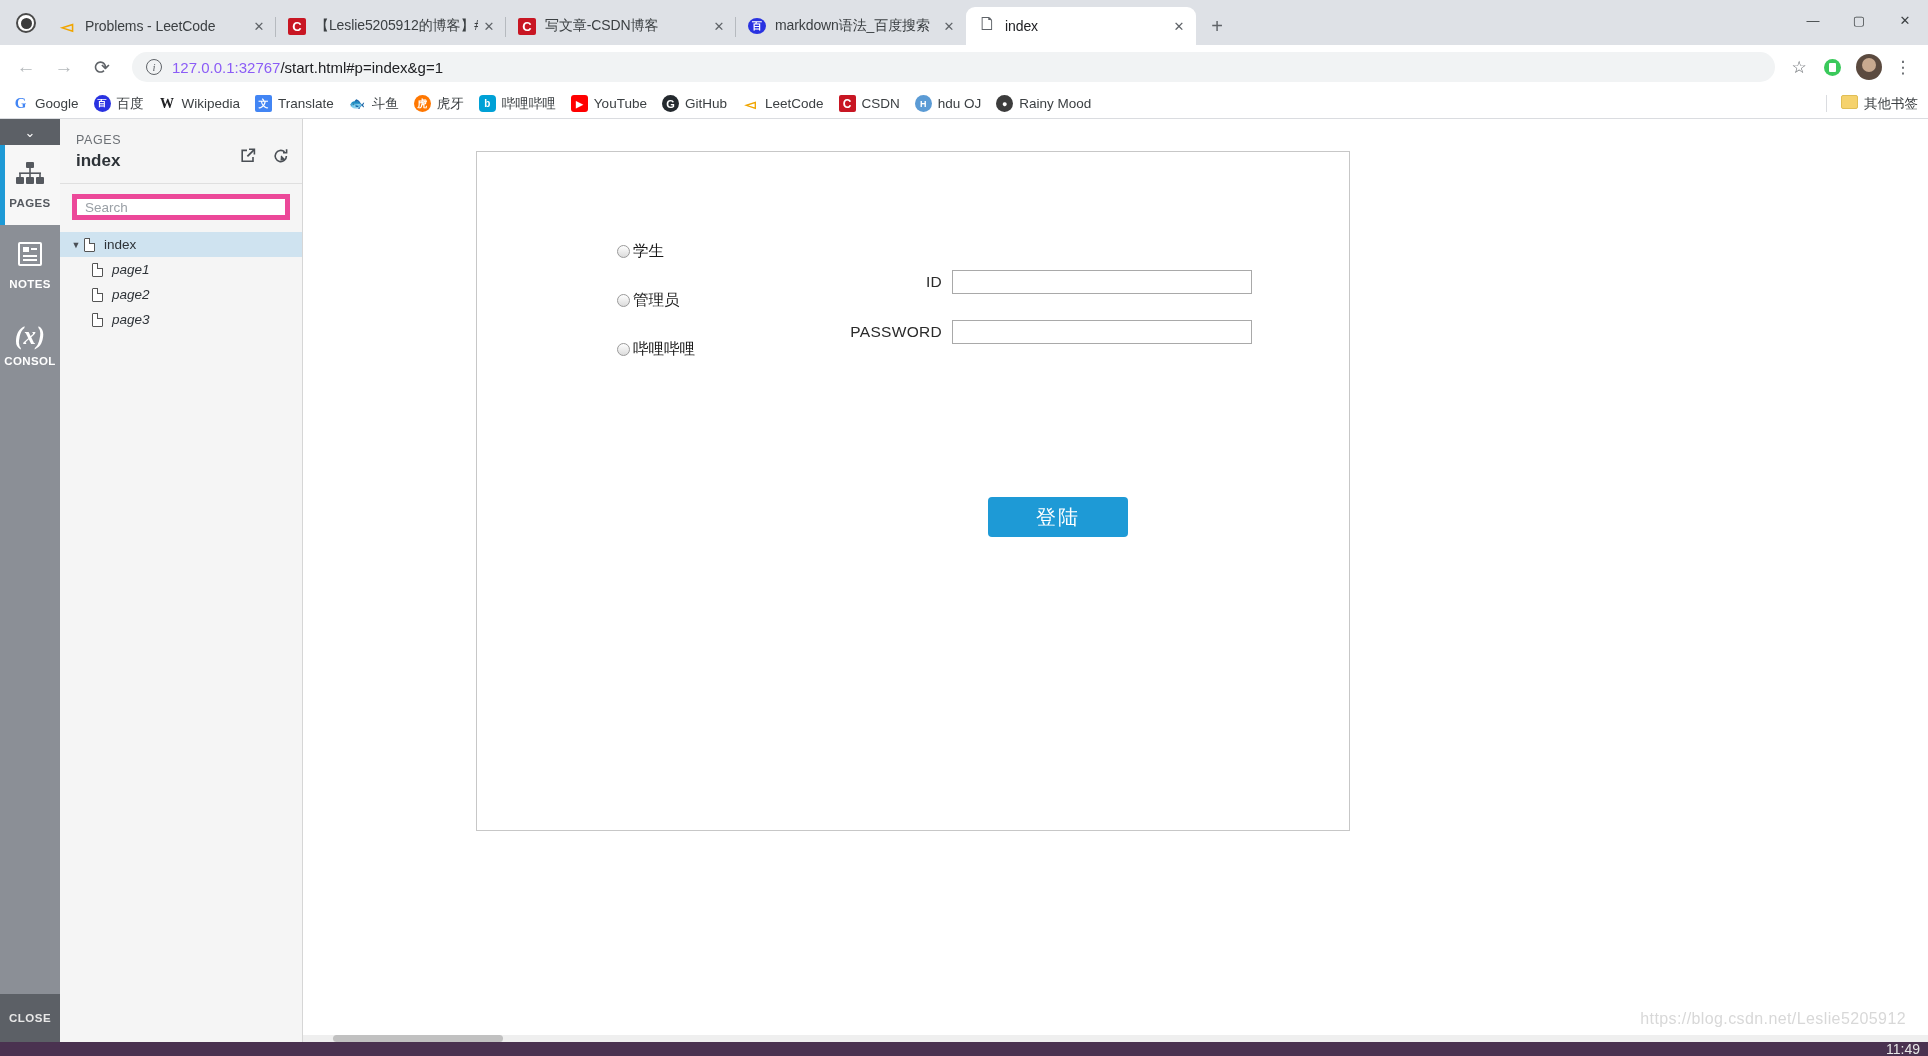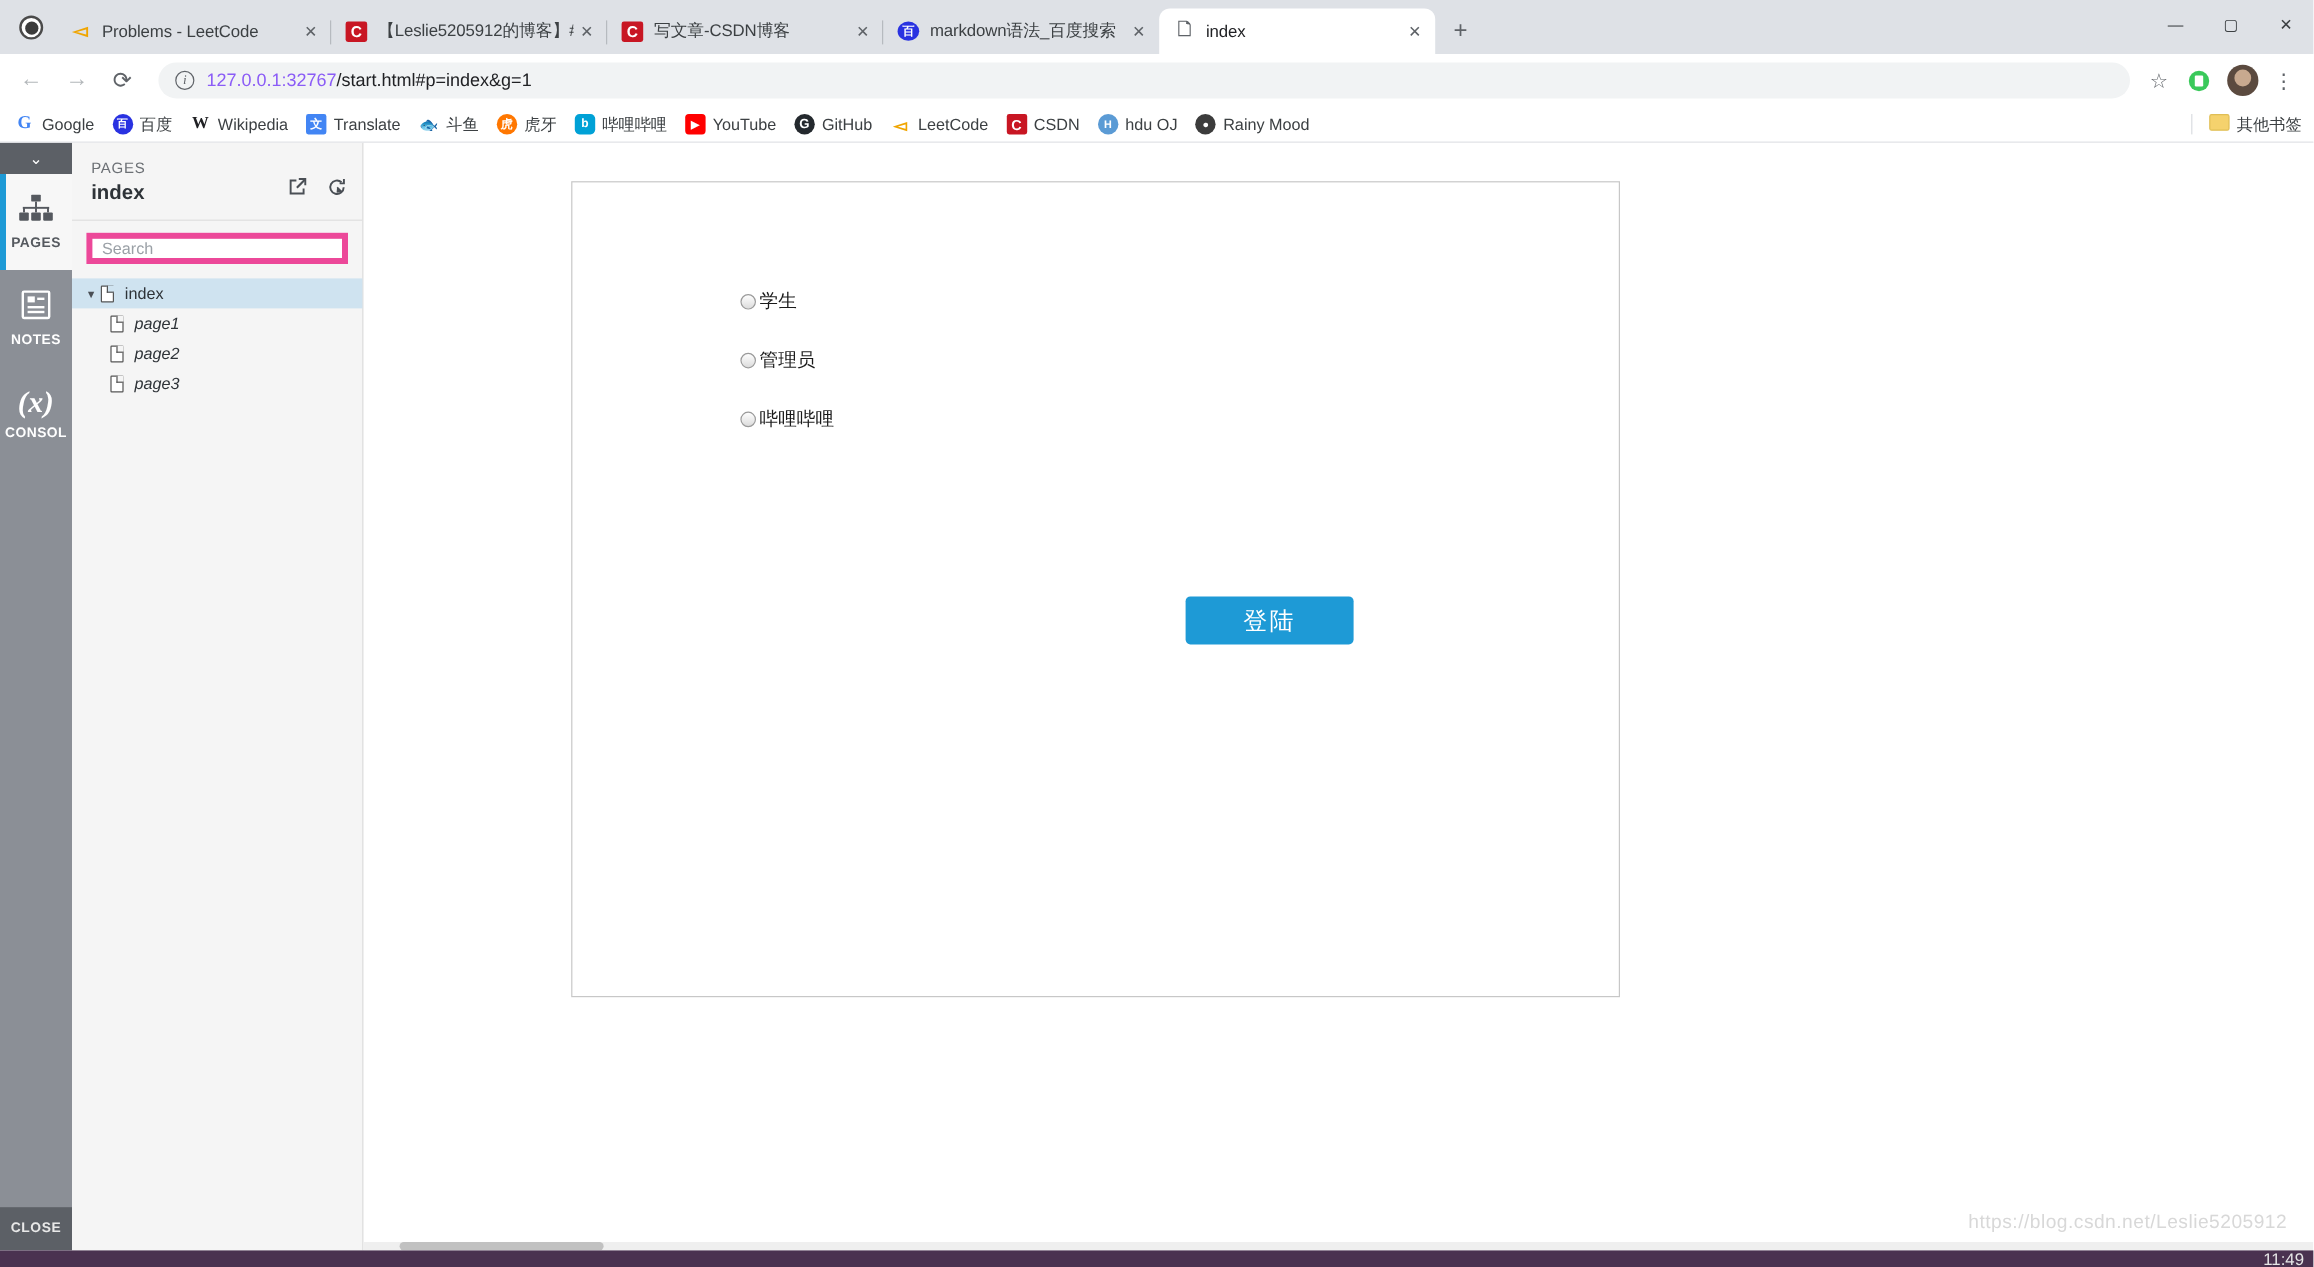--- a/index.html
+++ b/index.html
@@ -178,21 +178,21 @@
   .rail-item.active { background: #f7f7f7; color: #55595f; }
   .rail-item.active::before {
     content:""; position:absolute; left:0; top:0; bottom:0; width:5px; background:#1e9ad6;
   }
   .rail-glyph { font-size: 26px; margin-bottom: 7px; line-height: 1; }
   .rail-label { font-size: 11.5px; }
   .rail-item.console .rail-glyph {
     font-family: "Liberation Serif", serif; font-style: italic; font-size: 25px;
   }
   .rail-close {
-    position: absolute; bottom: 0; left: 0; width: 60px; height: 36px;
+    position: absolute; bottom: 0; left: 0; width: 60px; height: 48px;
     background: #5c6066; color: #e8e8e8; font-size: 11.5px; font-weight: bold;
     display: flex; align-items: center; justify-content: center; letter-spacing:0.5px;
   }
 
   
   .panel {
     width: 243px; background: #f5f5f5; flex: 0 0 243px;
     border-right: 1px solid #d6d6d6; display: flex; flex-direction: column;
   }
   .panel-head { padding: 14px 16px 8px 16px; position: relative; }
@@ -521,20 +521,30 @@
             <label class="radio-row">
               <span class="radio-dot"></span>
               <span class="radio-label">管理员</span>
             </label>
             <label class="radio-row">
               <span class="radio-dot"></span>
               <span class="radio-label">哔哩哔哩</span>
             </label>
           </div>
 
+          <div class="fields">
+            <div class="field-row">
+              <span class="field-label">ID</span>
+              <input class="field-input" type="text" value="" style="">
+            </div>
+            <div class="field-row">
+              <span class="field-label">PASSWORD</span>
+              <input class="field-input" type="password" value="" style="">
+            </div>
+          </div>
 
         </div>
 
         <div class="login-wrap">
           <button class="login-btn">登陆</button>
         </div>
 
       </div>
 
       <div class="watermark">https://blog.csdn.net/Leslie5205912</div>

